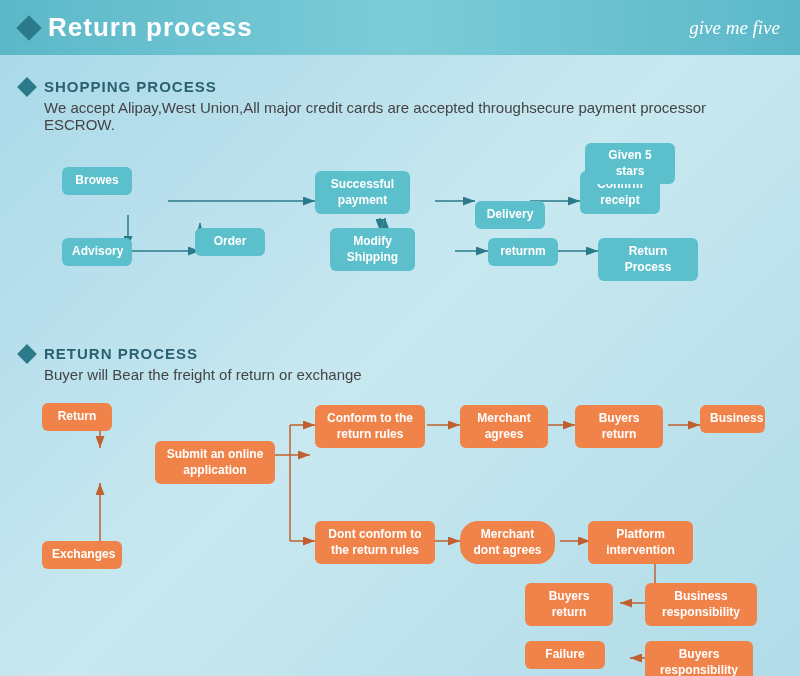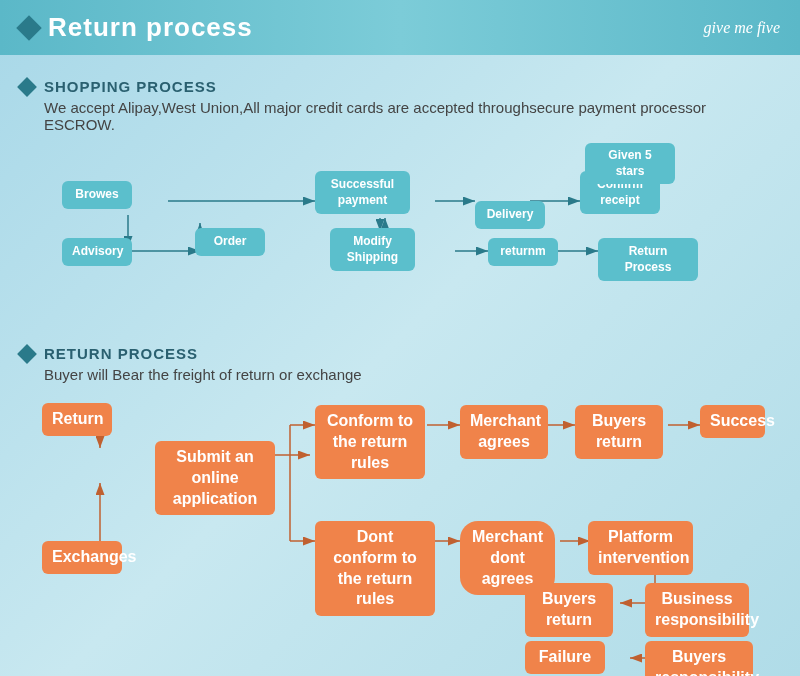--- a/index.html
+++ b/index.html
@@ -31,21 +31,21 @@
     .header-title {
       font-size: 26px;
       font-weight: bold;
       color: white;
       letter-spacing: 1px;
       display: flex;
       align-items: center;
     }
     .header-logo {
       font-family: cursive;
-      font-size: 16px;
+      font-size: 19px;
       color: white;
       font-style: italic;
       text-align: right;
     }
 
     
     .content {
       padding: 15px 20px;
     }
 
@@ -89,21 +89,21 @@
       position: absolute;
       line-height: 1.3;
     }
 
     
     .box-orange {
       background: #f0834a;
       color: white;
       border-radius: 6px;
       padding: 6px 10px;
-      font-size: 16px;
+      font-size: 12px;
       font-weight: bold;
       text-align: center;
       position: absolute;
       line-height: 1.3;
     }
 
     
     .flow-svg {
       position: absolute;
       top: 0; left: 0;
@@ -173,21 +173,21 @@
       <line x1="435" y1="108" x2="468" y2="108" class="arrow-line"></line>
 
       <line x1="530" y1="108" x2="578" y2="108" class="arrow-line"></line>
 
       <line x1="360" y1="75" x2="360" y2="88" class="arrow-line"></line>
 
       <line x1="365" y1="88" x2="365" y2="75" style="stroke:#2a7a8a;stroke-width:1.5;fill:none;marker-end:url(#arrowhead-teal)"></line>
 
     </svg>
 
-    <div class="box-teal" style="left:42px;top:38px;width:70px;">
+    <div class="box-teal" style="left:42px;top:24px;width:70px;">
       <span>Browes</span>
     </div>
     <div class="box-teal" style="left:295px;top:28px;width:95px;">
       <span>Successful
 payment</span>
     </div>
     <div class="box-teal" style="left:455px;top:38px;width:70px;margin-top:20px;">
       <span>Delivery</span>
     </div>
     <div class="box-teal" style="left:560px;top:28px;width:80px;">
@@ -299,29 +299,29 @@
       <span>Buyers
 return</span>
     </div>
 
     <div class="box-orange" style="left:568px;top:128px;width:105px;">
       <span>Platform
 intervention</span>
     </div>
 
     <div class="box-orange" style="left:680px;top:12px;width:65px;">
-      <span>Success</span>
+      <span>Business</span>
     </div>
 
     <div class="box-orange" style="left:505px;top:190px;width:88px;">
       <span>Buyers
 return</span>
     </div>
 
-    <div class="box-orange" style="left:625px;top:190px;width:104px;">
+    <div class="box-orange" style="left:625px;top:190px;width:112px;">
       <span>Business
 responsibility</span>
     </div>
 
     <div class="box-orange" style="left:505px;top:248px;width:80px;">
       <span>Failure</span>
     </div>
 
     <div class="box-orange" style="left:625px;top:248px;width:108px;">
       <span>Buyers

